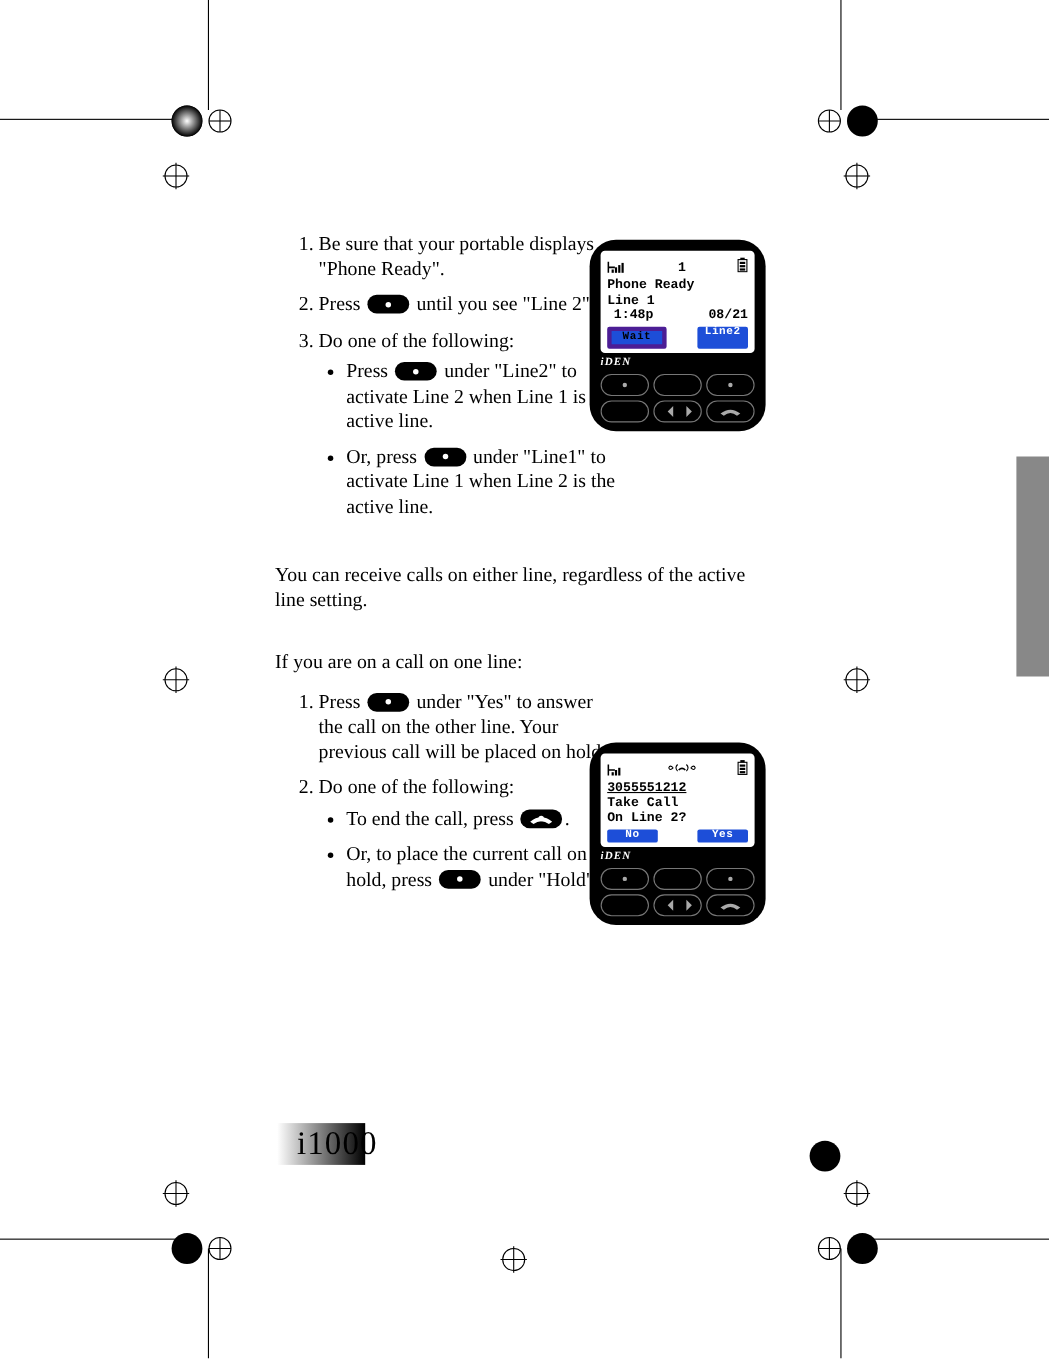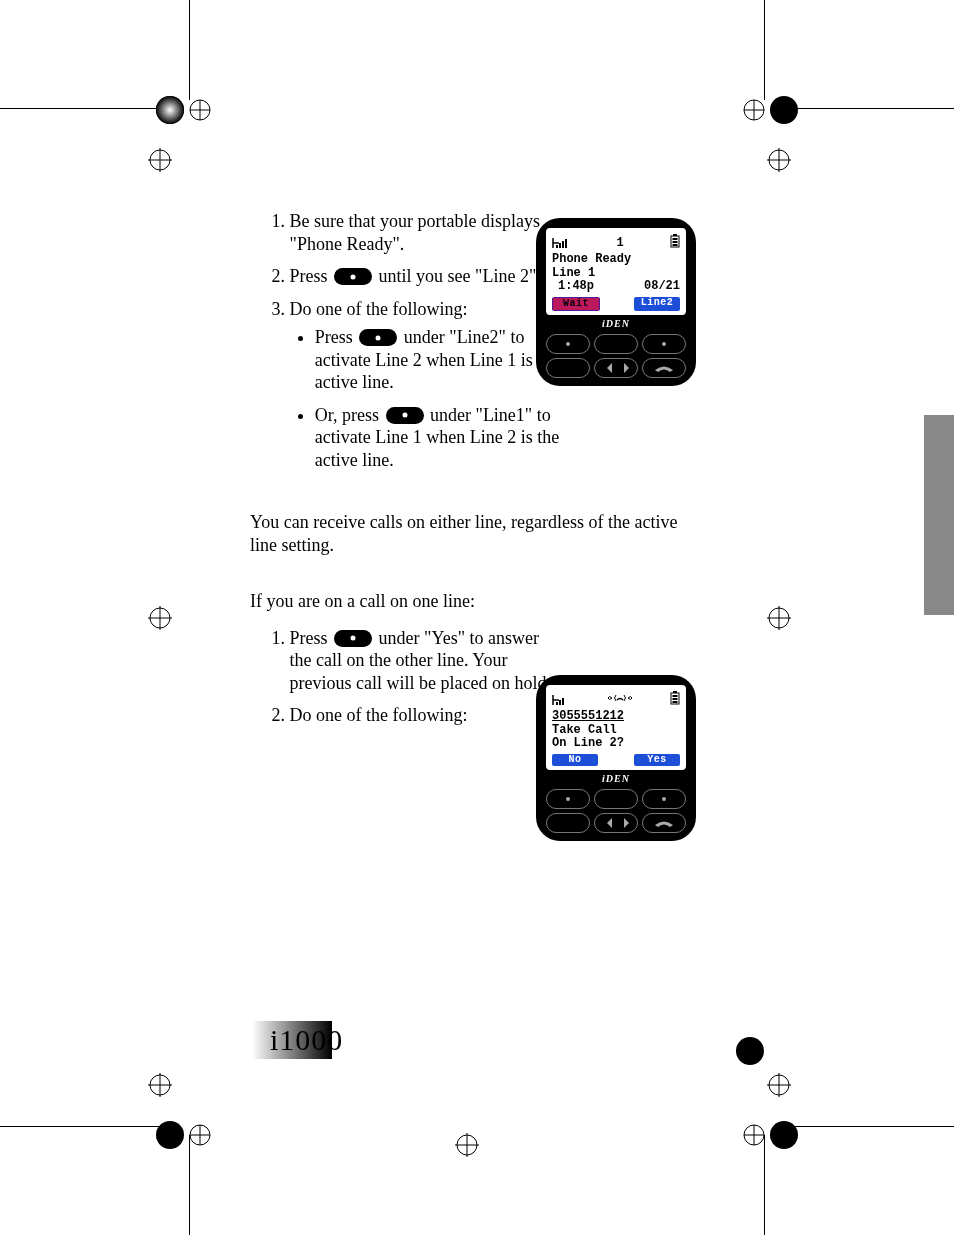--- a/index.html
+++ b/index.html
@@ -25,22 +25,22 @@
   .hang-btn{position:relative}
   .hang-btn svg{position:absolute;left:6px;top:2px}
   
   .phone{position:absolute;width:160px}
   .phone-body{background:#000;border-radius:24px;padding:10px 10px 8px 10px}
   .screen{background:#fff;border-radius:4px;padding:6px 6px 4px 6px;font-family:"Courier New",monospace;font-size:12px;font-weight:bold;line-height:1.15}
   .screen .row{display:flex;justify-content:space-between;align-items:center}
   .screen .signal svg{display:block}
   .screen .soft{display:flex;justify-content:space-between;margin-top:3px}
   .screen .soft span{display:inline-block;background:#1d4ed8;color:#fff;font-size:10px;padding:0 4px;border-radius:2px;min-width:38px;text-align:center;font-weight:bold;letter-spacing:.5px}
-  .screen .soft span.light{background:#be185d;color:#000;border:1px solid #4c1d95}
-  .iden{color:#fff;text-align:center;font-style:italic;font-weight:bold;font-size:10px;letter-spacing:1px;margin:3px 0 5px 0}
+  .screen .soft span.light{background:#1d4ed8;color:#000;border:4px solid #4c1d95}
+  .iden{color:#fff;text-align:left;font-style:italic;font-weight:bold;font-size:10px;letter-spacing:1px;margin:3px 0 5px 0}
   .keys{display:flex;flex-direction:column;gap:4px}
   .keys .krow{display:flex;justify-content:space-between;gap:4px}
   .key{flex:1;height:18px;border-radius:10px;background:#000;border:1.5px solid #777;position:relative}
   .key.dot::after{content:"";position:absolute;left:50%;top:50%;width:4px;height:4px;border-radius:50%;background:#aaa;transform:translate(-50%,-50%)}
   .key.hang svg{position:absolute;left:50%;top:50%;transform:translate(-50%,-50%)}
   
   .model-box{position:absolute;left:252px;bottom:170px;height:50px;display:flex;align-items:center}
   .model-grad{width:80px;height:38px;background:linear-gradient(to right,#fff 0%,#000 100%)}
   .model-text{font-size:30px;letter-spacing:1px;margin-left:-62px;color:#000;position:relative;z-index:2;font-family:"Times New Roman",serif}
   .page-dot{position:absolute;right:190px;bottom:170px;width:28px;height:28px;border-radius:50%;background:#000}
@@ -167,20 +167,28 @@
     </ol>
 
     <div class="para" style="margin-top:40px">You can receive calls on either line, regardless of the active line setting.</div>
 
     <div class="para" style="margin-top:34px">If you are on a call on one line:</div>
 
     <ol class="col-narrow">
       <li><span>Press </span><span class="pill"></span><span> under "Yes" to answer the call on the other line. Your previous call will be placed on hold.</span></li>
       <li>
         <span>Do one of the following:</span>
+        <ul>
+          <li>
+            <span>To end the call, press </span><span class="pill hang-btn"><svg width="26" height="13">
+                  <path d="M3 9 Q13 1 23 9 L20 11 Q13 6 6 11 Z" fill="#fff"></path>
+                </svg></span><span>.</span>
+          </li>
+          <li><span>Or, to place the current call on hold, press </span><span class="pill"></span><span> under "Hold".</span></li>
+        </ul>
       </li>
     </ol>
 
 
   </div>
 
   <div class="phone" style="left:536px;top:218px">
     <div class="phone-body">
       <div class="screen">
         <div class="row">

